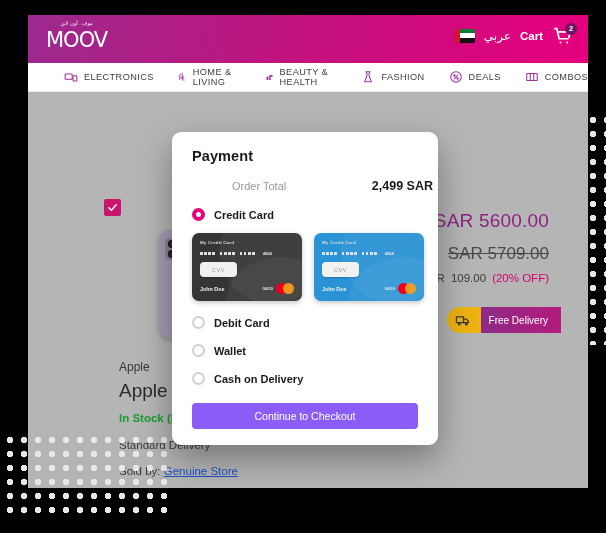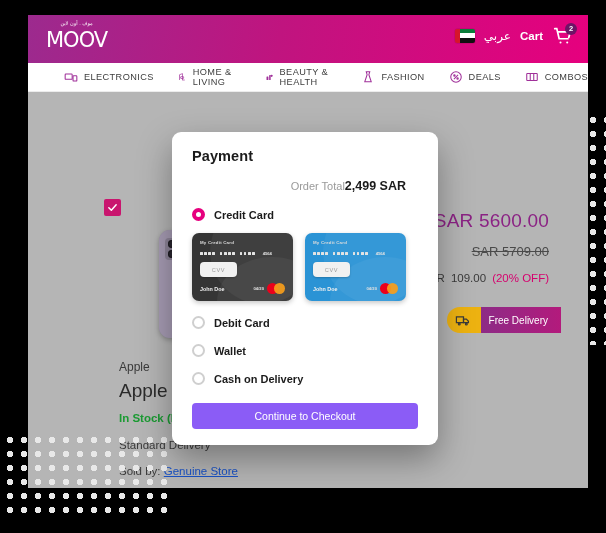--- a/index.html
+++ b/index.html
@@ -132,21 +132,21 @@
   .w3 { background: #f0a868; }
   .w4 { background: #e0449b; }
   .w5 { background: #8d3ec6; }
 
   .price-main {
     position: absolute; right: 12px; top: 118px;
     font-size: 19px; color: #8b2384; letter-spacing: .2px;
   }
   .price-old {
     position: absolute; right: 12px; top: 152px;
-    font-size: 13px; color: #4a4a4a; text-decoration: line-through;
+    font-size: 17px; color: #4a4a4a; text-decoration: line-through;
   }
   .price-row {
     position: absolute; right: 12px; top: 180px;
     font-size: 11.5px; color: #3a3a3a; display: flex; gap: 6px; align-items: baseline;
   }
   .price-row .off { color: #d6006e; }
 
   .ship-badge {
     position: absolute; right: 0px; top: 215px;
     height: 26px; display: flex; align-items: center;
@@ -168,26 +168,27 @@
   .deliv-line { position: absolute; left: 58px; top: 347px; font-size: 11.5px; color: #3a3a3a; white-space: nowrap; }
   .sold-line { position: absolute; left: 58px; top: 373px; font-size: 11.5px; color: #3a3a3a; white-space: nowrap; }
   .sold-line a { color: #1a52c4; text-decoration: underline; }
 
   
   .modal {
     position: absolute; left: 172px; top: 132px;
     width: 266px; height: 313px;
     background: #ffffff; border-radius: 9px;
     box-shadow: 0 14px 34px rgba(0,0,0,.35);
-    padding: 16px 32px 0 20px;
+    padding: 16px 5px 0 20px;
   }
   .modal h2 { font-size: 14.5px; color: #1b1b1b; letter-spacing: .1px; }
   .total-row {
-    display: flex; justify-content: flex-end; align-items: baseline;
+    display: flex; justify-content: space-between; align-items: baseline;
     margin-top: 15px;
+    margin-left: 40px;
   }
   .total-row .lbl { font-size: 11px; color: #9a9a9a; }
   .total-row .val { font-size: 12.5px; color: #1b1b1b; font-weight: bold; }
 
   .opt { display: flex; align-items: center; gap: 9px; margin-top: 15px; }
   .radio {
     width: 13px; height: 13px; border-radius: 50%;
     border: 2px solid #cfcfcf; background: #fff; flex: 0 0 auto;
   }
   .radio.on { border: 4px solid #e6007e; }

